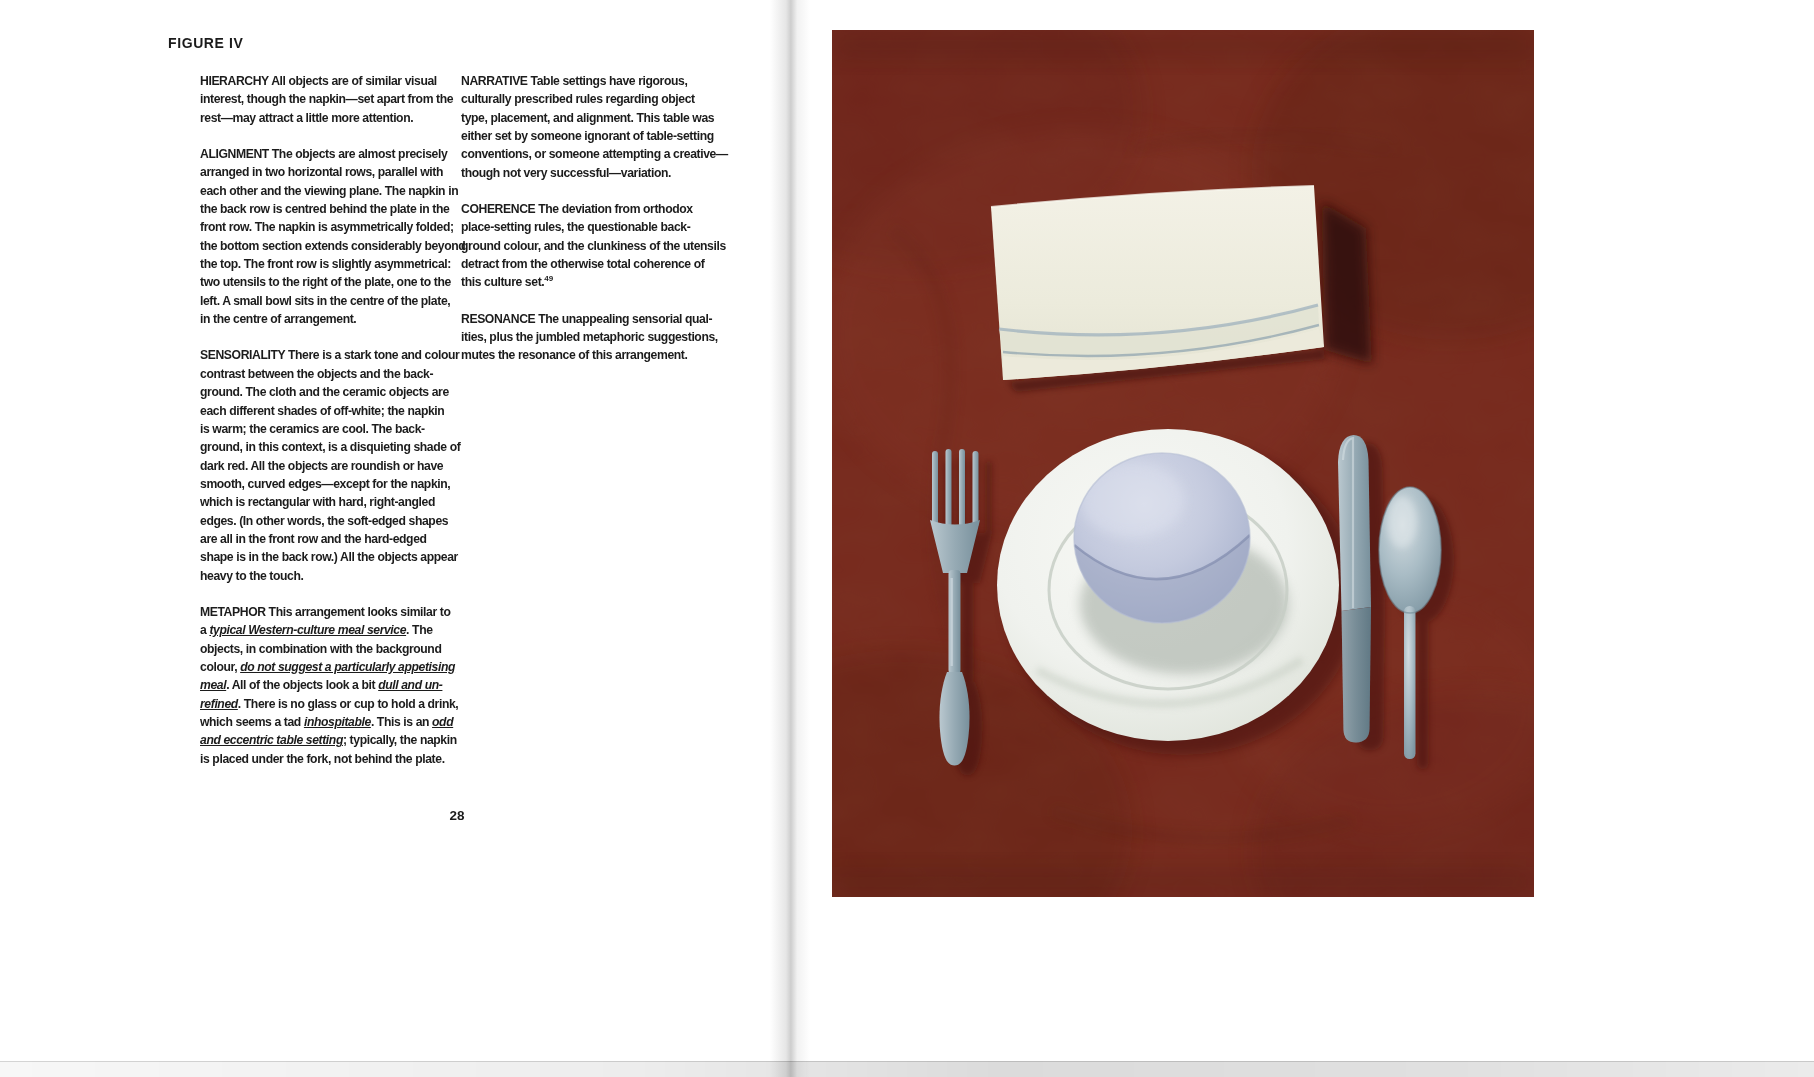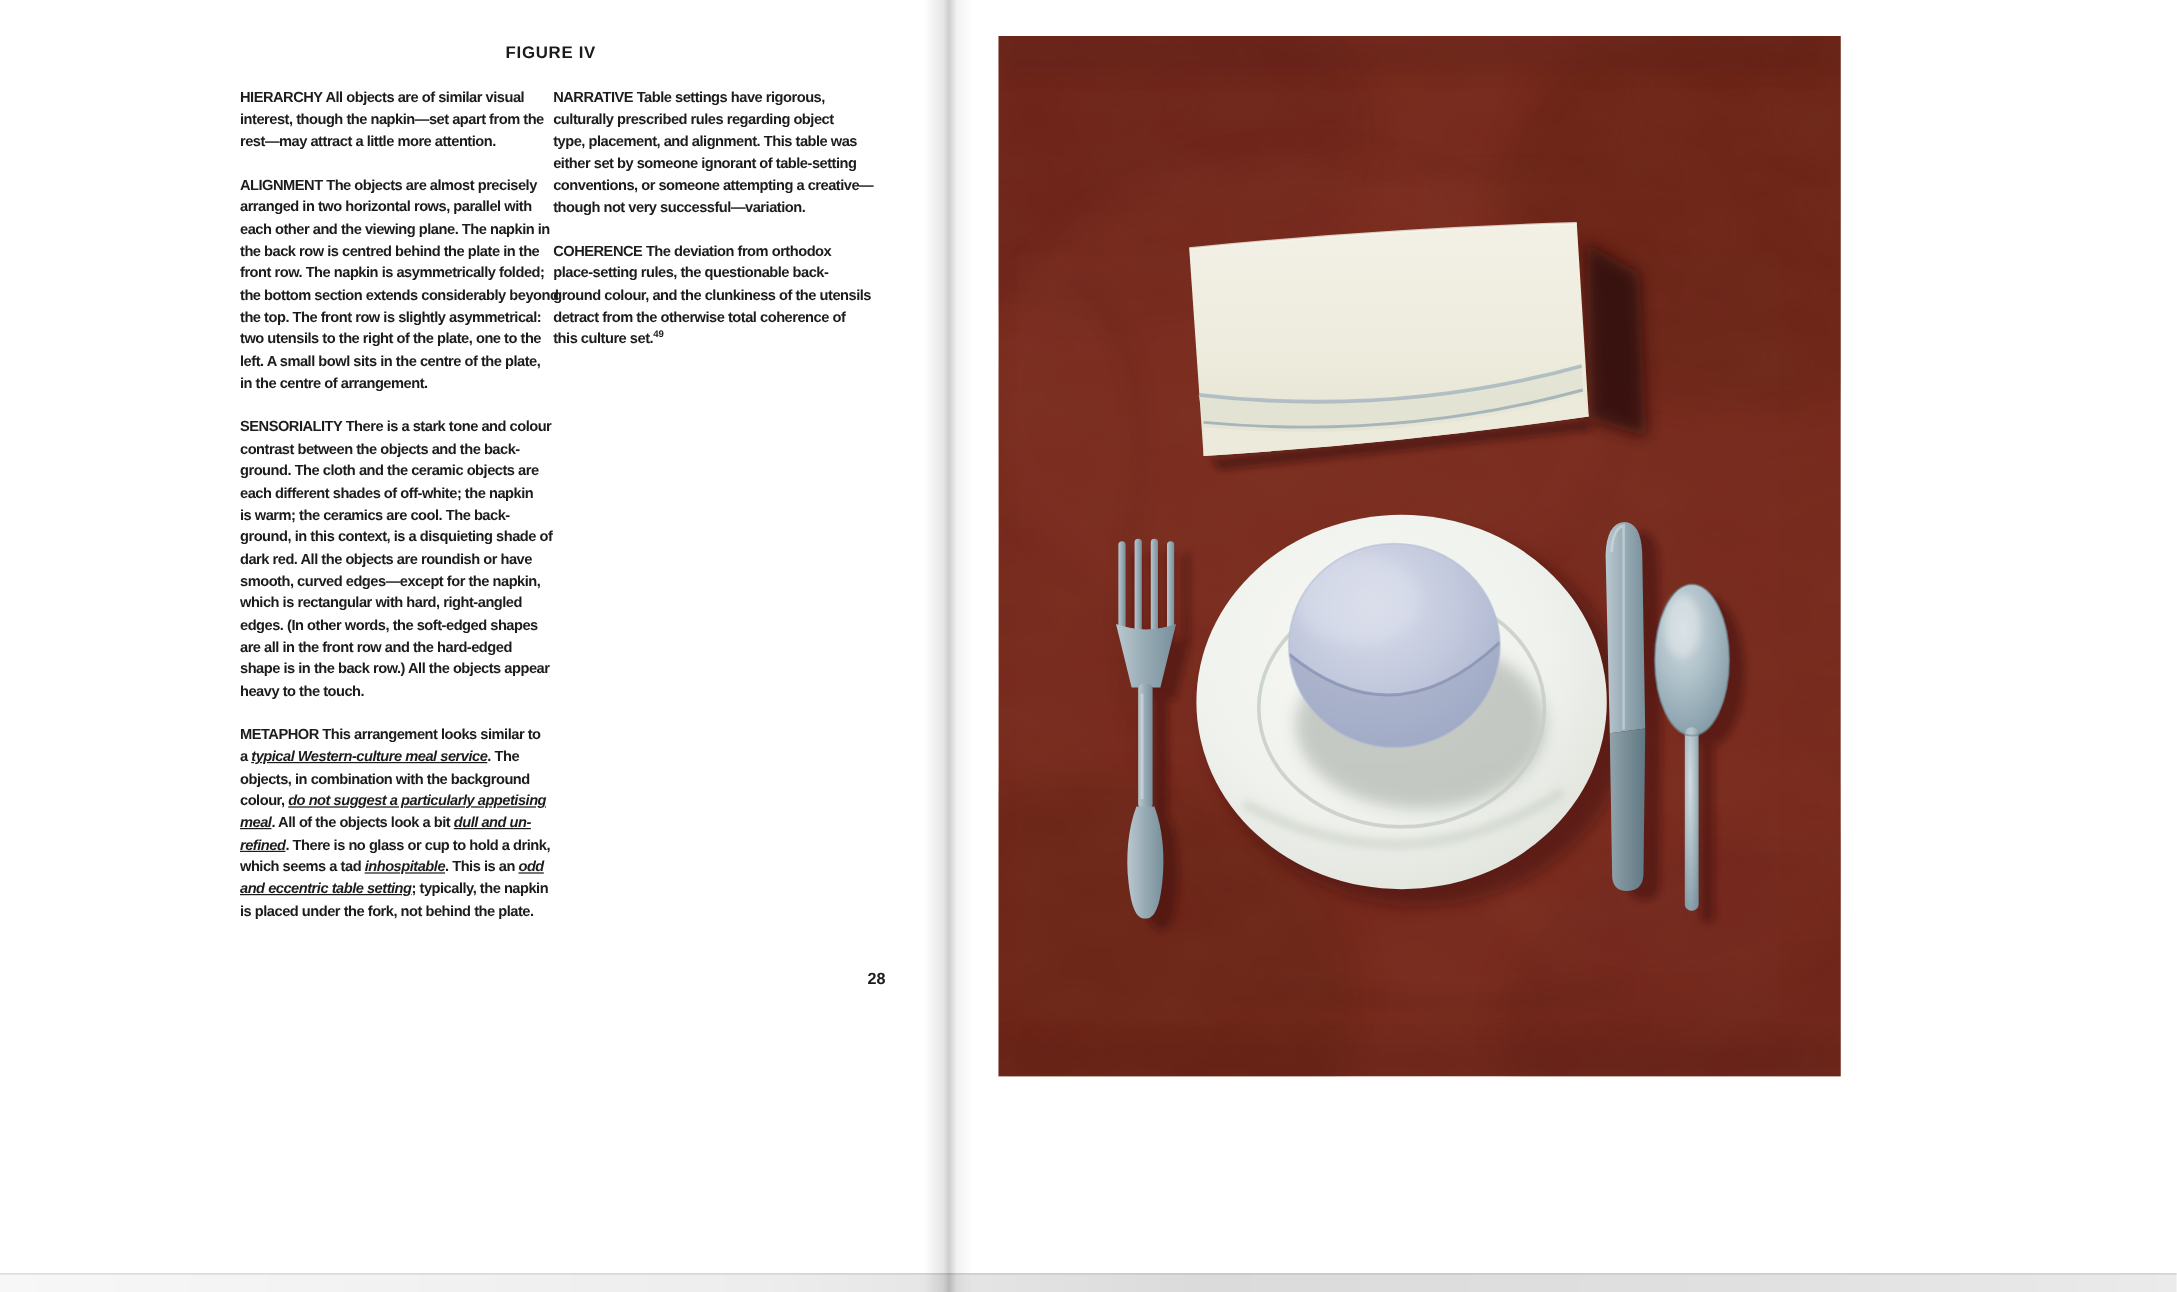--- a/index.html
+++ b/index.html
@@ -7,33 +7,33 @@
     width:1814px; height:1077px;
     background:#ffffff;
     font-family:"Liberation Sans", sans-serif;
     position:relative; overflow:hidden;
   }
   .spread { position:absolute; inset:0; }
 
   
   .left-page { position:absolute; left:0; top:0; width:790px; height:1077px; background:#ffffff; }
   .figure-title {
-    position:absolute; left:178px; top:35px; width:562px;
-    text-align:center; font-size:14px; font-weight:700; letter-spacing:0.6px; color:#1b1b1b;
+    position:absolute; left:168px; top:35px; width:562px;
+    text-align:left; font-size:14px; font-weight:700; letter-spacing:0.6px; color:#1b1b1b;
   }
   .text-block { color:#1c1c1c; font-weight:700; font-size:12.2px; line-height:18.35px; letter-spacing:-0.4px; }
   .col { position:absolute; top:72px; }
   .col1 { left:176px; width:285px;margin-left:24px; }
   .col2 { left:461px; width:285px; }
   .para { white-space:nowrap; margin:0 0 18px 0; }
   .para em { font-style:italic;text-decoration:underline; }
   .para sup { font-size:8px; line-height:0; vertical-align:super; letter-spacing:0; }
   .page-number {
     position:absolute; left:176px; top:808px; width:562px;
-    text-align:right; font-size:13.5px; font-weight:700; color:#1b1b1b;
+    text-align:center; font-size:13.5px; font-weight:700; color:#1b1b1b;
   }
 
   
   .right-page { position:absolute; left:790px; top:0; width:1024px; height:1077px; background:#ffffff; }
   .painting { position:absolute; left:42px; top:30px; width:702px; height:867px; display:block; }
 
   
   .gutter {
     position:absolute; left:770px; top:0; width:40px; height:1077px;
     background:linear-gradient(90deg,
@@ -63,20 +63,21 @@
     <div class="col col1 text-block">
       <p class="para">HIERARCHY All objects are of similar visual<br>interest, though the napkin—set apart from the<br>rest—may attract a little more attention.</p>
       <p class="para">ALIGNMENT The objects are almost precisely<br>arranged in two horizontal rows, parallel with<br>each other and the viewing plane. The napkin in<br>the back row is centred behind the plate in the<br>front row. The napkin is asymmetrically folded;<br>the bottom section extends considerably beyond<br>the top. The front row is slightly asymmetrical:<br>two utensils to the right of the plate, one to the<br>left. A small bowl sits in the centre of the plate,<br>in the centre of arrangement.</p>
       <p class="para">SENSORIALITY There is a stark tone and colour<br>contrast between the objects and the back-<br>ground. The cloth and the ceramic objects are<br>each different shades of off-white; the napkin<br>is warm; the ceramics are cool. The back-<br>ground, in this context, is a disquieting shade of<br>dark red. All the objects are roundish or have<br>smooth, curved edges—except for the napkin,<br>which is rectangular with hard, right-angled<br>edges. (In other words, the soft-edged shapes<br>are all in the front row and the hard-edged<br>shape is in the back row.) All the objects appear<br>heavy to the touch.</p>
       <p class="para">METAPHOR This arrangement looks similar to<br>a <em>typical Western-culture meal service</em>. The<br>objects, in combination with the background<br>colour, <em>do not suggest a particularly appetising</em><br><em>meal</em>. All of the objects look a bit <em>dull and un-</em><br><em>refined</em>. There is no glass or cup to hold a drink,<br>which seems a tad <em>inhospitable</em>. This is an <em>odd</em><br><em>and eccentric table setting</em>; typically, the napkin<br>is placed under the fork, not behind the plate.</p>
     </div>
 
     <div class="col col2 text-block">
       <p class="para">NARRATIVE Table settings have rigorous,<br>culturally prescribed rules regarding object<br>type, placement, and alignment. This table was<br>either set by someone ignorant of table-setting<br>conventions, or someone attempting a creative—<br>though not very successful—variation.</p>
       <p class="para">COHERENCE The deviation from orthodox<br>place-setting rules, the questionable back-<br>ground colour, and the clunkiness of the utensils<br>detract from the otherwise total coherence of<br>this culture set.<sup>49</sup></p>
+      <p class="para">RESONANCE The unappealing sensorial qual-<br>ities, plus the jumbled metaphoric suggestions,<br>mutes the resonance of this arrangement.</p>
     </div>
 
     <div class="page-number">28</div>
   </section>
 
   <section class="right-page">
     <svg class="painting" viewBox="0 0 702 867" preserveAspectRatio="none" xmlns="http://www.w3.org/2000/svg">
       <defs>
         <radialGradient id="plateG" cx="42%" cy="36%" r="78%">
           <stop offset="0" stop-color="#f7f8f4"></stop>

